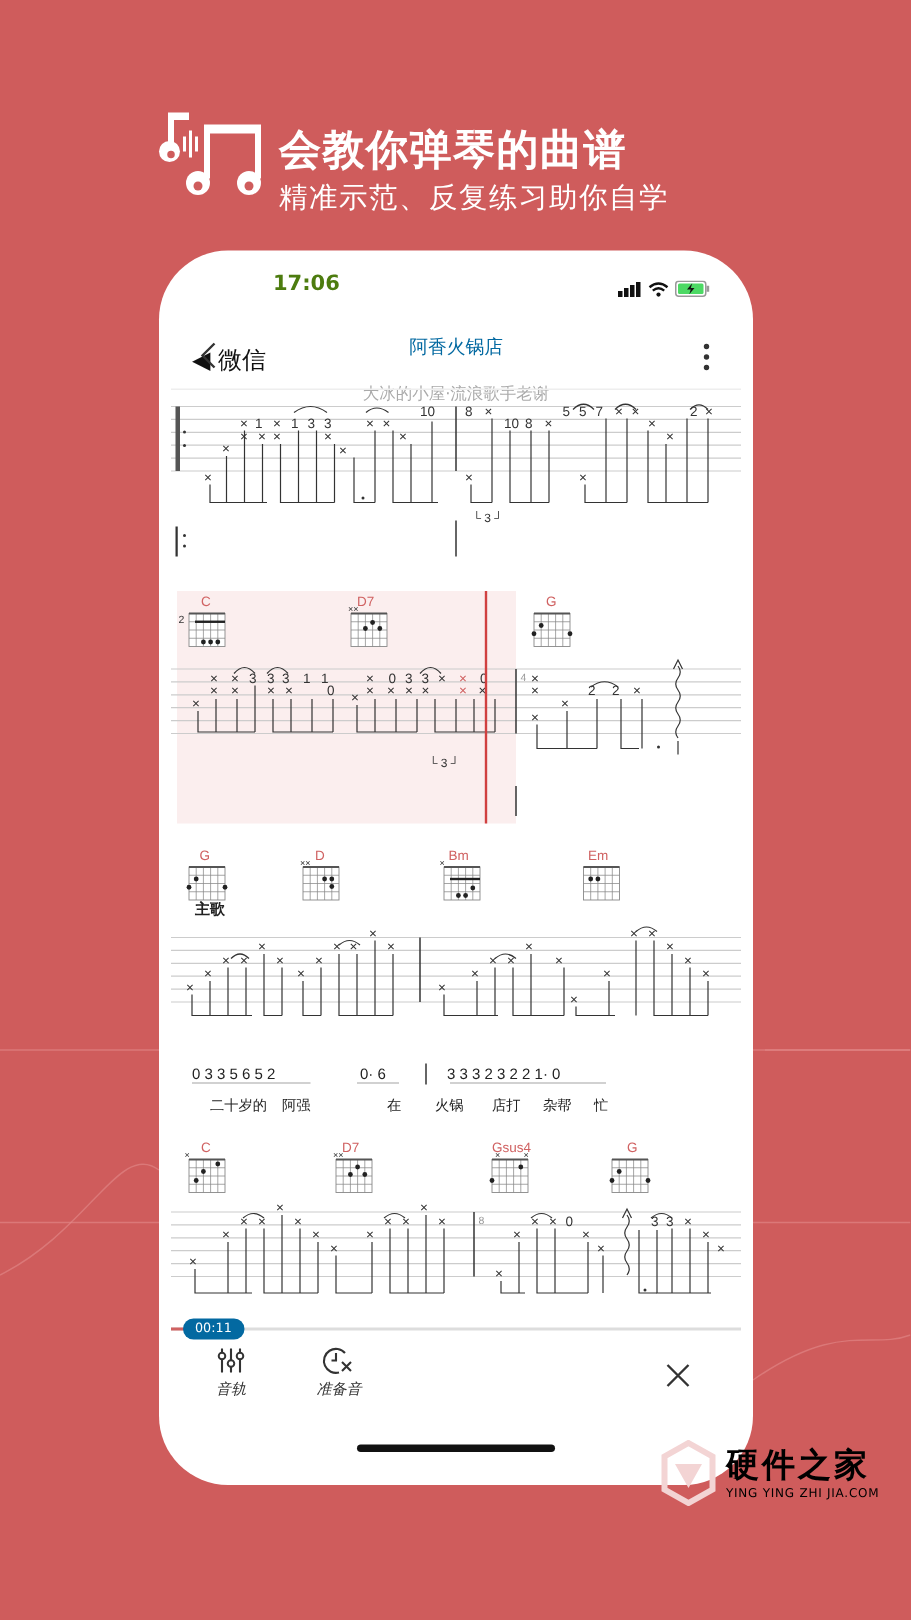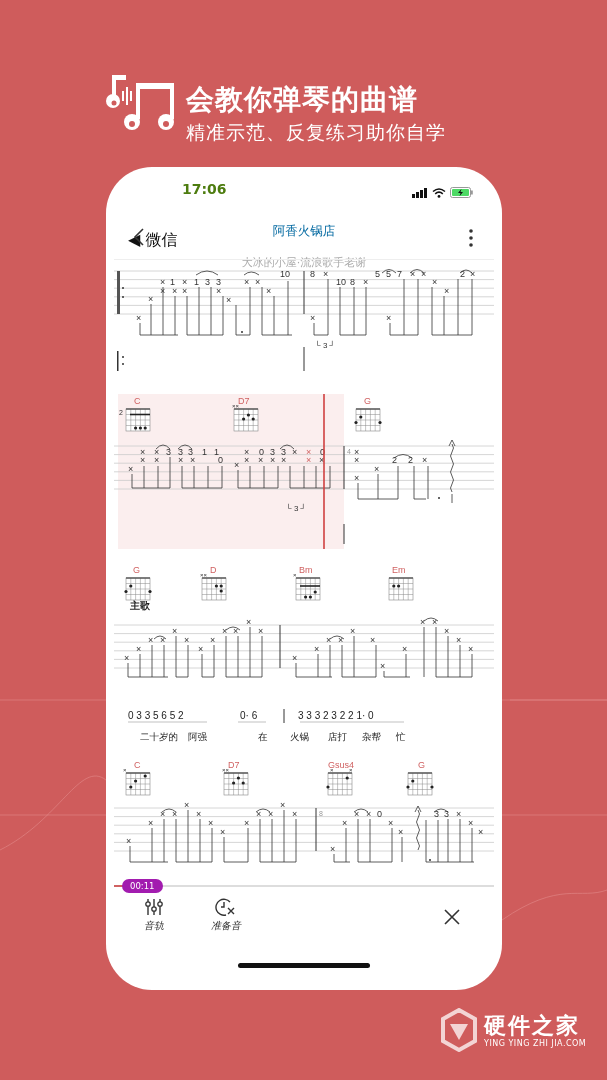--- a/index.html
+++ b/index.html
@@ -18,27 +18,27 @@
   .status-icons { position:absolute; right:28px; top:20px; display:flex; align-items:center; gap:4px; }
   .navbar { position:absolute; left:0; top:52px; width:100%; height:44px; }
   .nav-back { position:absolute; left:22px; top:6px; width:24px; height:24px; cursor:pointer; }
   .nav-title { position:absolute; left:0; right:0; top:4px; text-align:center; font-size:12.5px; color:#0369a1; }
   .nav-sub { position:absolute; left:0; right:0; top:36px; text-align:center; font-size:11px; color:#aaa; }
   .nav-more { position:absolute; right:26px; top:8px; width:10px; height:22px; cursor:pointer; }
   .score { position:absolute; left:8px; top:96px; width:380px; height:640px; }
   .progress { position:absolute; left:8px; top:712px; width:380px; height:16px; }
   .progress-track { position:absolute; left:0; right:0; top:6px; height:2px; background:#ddd; }
   .progress-fill { position:absolute; left:0; width:12px; top:6px; height:2px; background:#d06262; }
-  .progress-thumb { position:absolute; left:8px; top:0; height:14px; padding:0 8px; border-radius:7px; background:#a21caf; color:#fff; font-size:8.5px; line-height:14px; }
+  .progress-thumb { position:absolute; left:8px; top:0; height:14px; padding:0 8px; border-radius:7px; background:#0369a1; color:#fff; font-size:8.5px; line-height:14px; }
   .toolbar { position:absolute; left:0; top:730px; width:100%; height:40px;font-style:italic; }
   .tool { position:absolute; top:0; text-align:center; font-size:10px; color:#333; cursor:pointer; }
   .tool svg { display:block; margin:0 auto 2px; }
   .close-btn { position:absolute; right:40px; top:10px; width:20px; height:20px; cursor:pointer; }
   .home-ind { position:absolute; left:132px; bottom:22px; width:132px; height:5px; border-radius:3px; background:#111; }
-  .watermark { position:absolute; left:440px; top:1008px; display:flex; align-items:center; color:#ffffff; }
+  .watermark { position:absolute; left:440px; top:960px; display:flex; align-items:center; color:#000000; }
   .wm-logo { width:38px; height:44px; }
   .wm-text { margin-left:6px; }
   .wm-cn { font-size:22px; font-weight:bold; letter-spacing:2px; line-height:26px; }
   .wm-en { font-size:8px; letter-spacing:0.5px; }
 </style>
 </head>
 <body>
 
 <svg class="bg-lines" viewBox="0 0 607 1080">
   <path d="M0 700 L607 700" stroke="#e38a8a" stroke-width="1" fill="none" opacity="0.6"></path>

